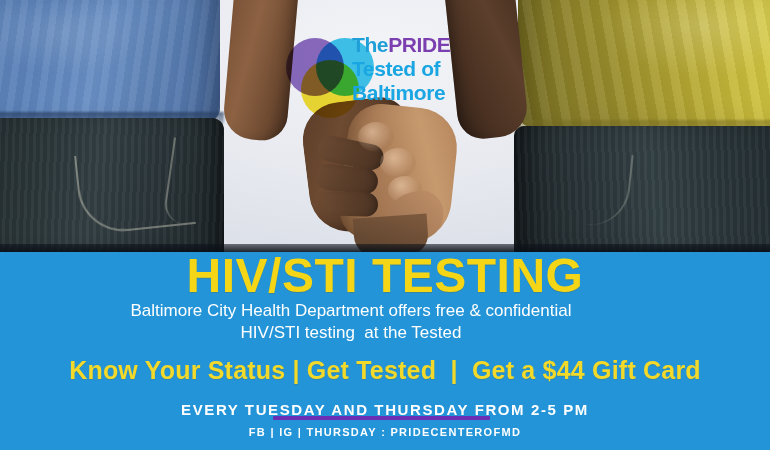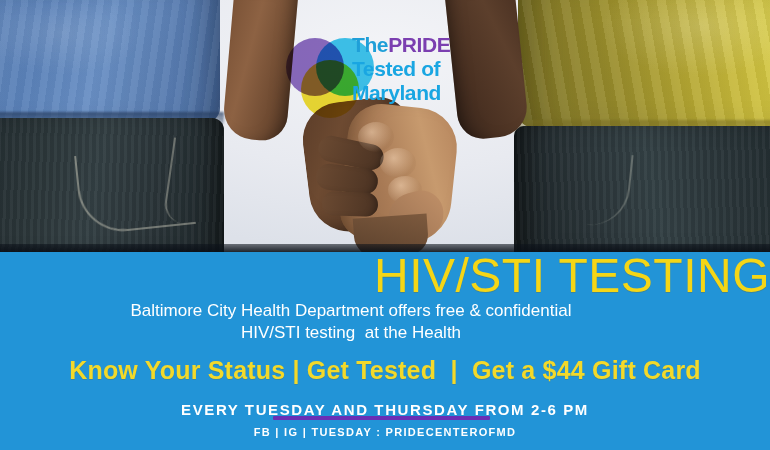--- a/index.html
+++ b/index.html
@@ -197,22 +197,22 @@
     font-size:21px;font-weight:bold;color:#19a6e2;letter-spacing:-.4px;
     white-space:nowrap;margin-top:3px;
   }
 
   
   .banner{
     position:absolute;left:0;top:252px;width:770px;height:198px;
     background:#2294d7;
   }
   .headline{
-    position:absolute;left:0;top:-4px;width:770px;text-align:right;
-    font-size:48px;font-weight:normal;color:#f5d616;
+    position:absolute;left:0;top:-4px;width:770px;text-align:center;
+    font-size:48px;font-weight:bold;color:#f5d616;
     letter-spacing:.5px;
     text-shadow:0 1px 0 rgba(120,90,0,.25);
   }
   .sub{
     position:absolute;left:0;top:48px;width:702px;text-align:center;
     font-size:17px;color:#ffffff;line-height:1.32;
     white-space:pre;
   }
   .cta{
     position:absolute;left:0;top:104px;width:770px;text-align:center;
@@ -276,30 +276,30 @@
 
     <div class="logo">
       <div class="circles">
         <div class="circ c-purple"></div>
         <div class="circ c-cyan"></div>
         <div class="circ c-yellow"></div>
       </div>
       <div class="logo-text">
         <div class="lt-row1"><span class="lt-the">The</span><span class="lt-pride">PRIDE</span></div>
         <div class="lt-row2">Tested of</div>
-        <div class="lt-row3">Maryland</div>
+        <div class="lt-row3">Baltimore</div>
       </div>
     </div>
 
     <div class="photo-edge"></div>
   </div>
 
   <div class="banner">
     <div class="headline">HIV/STI TESTING</div>
     <div class="sub">Baltimore City Health Department offers free &amp; confidential</div>
-    <div class="sub" style="top:70px;">HIV/STI testing  at the Health</div>
+    <div class="sub" style="top:70px;">HIV/STI testing  at the Tested</div>
     <div class="cta">Know Your Status | Get Tested  |  Get a $44 Gift Card</div>
-    <div class="schedule">EVERY TUESDAY AND THURSDAY FROM 2-6 PM</div>
+    <div class="schedule">EVERY TUESDAY AND THURSDAY FROM 2-5 PM</div>
     <div class="divider"></div>
-    <div class="social">FB | IG | TUESDAY : PRIDECENTEROFMD</div>
+    <div class="social">FB | IG | THURSDAY : PRIDECENTEROFMD</div>
   </div>
 
 </div>
 
 </body></html>

